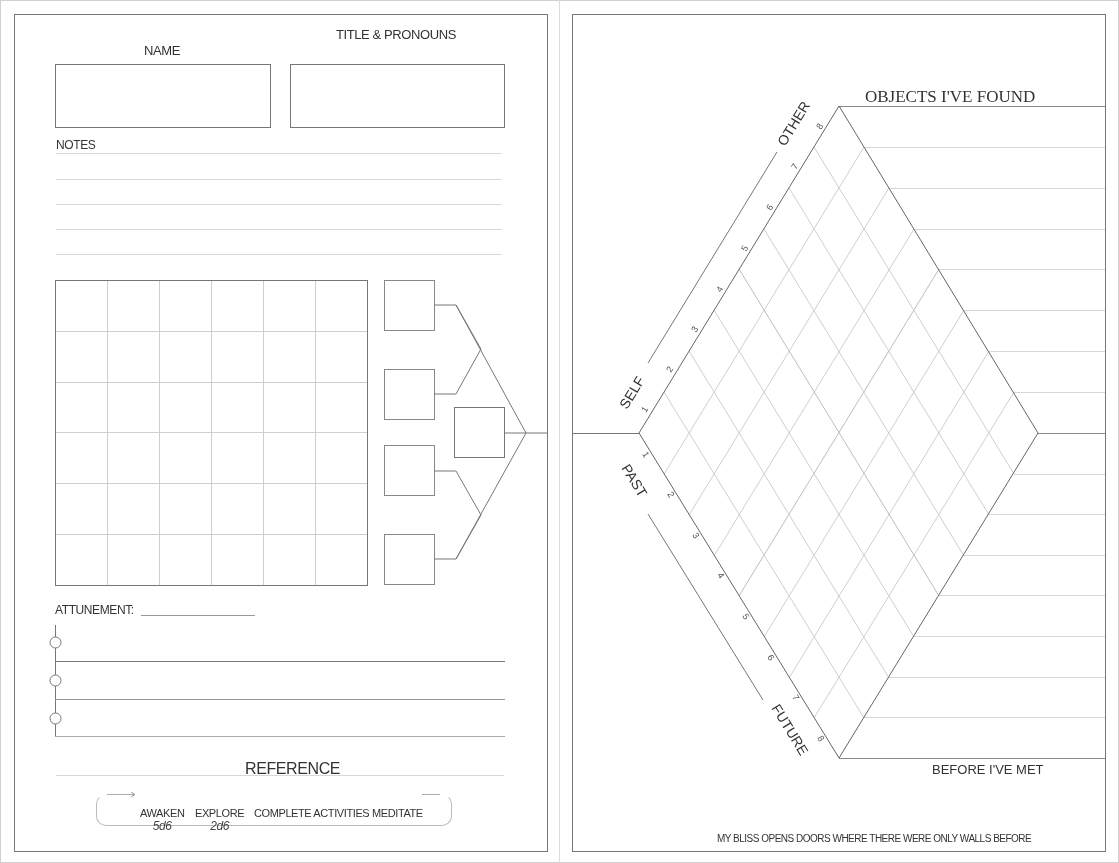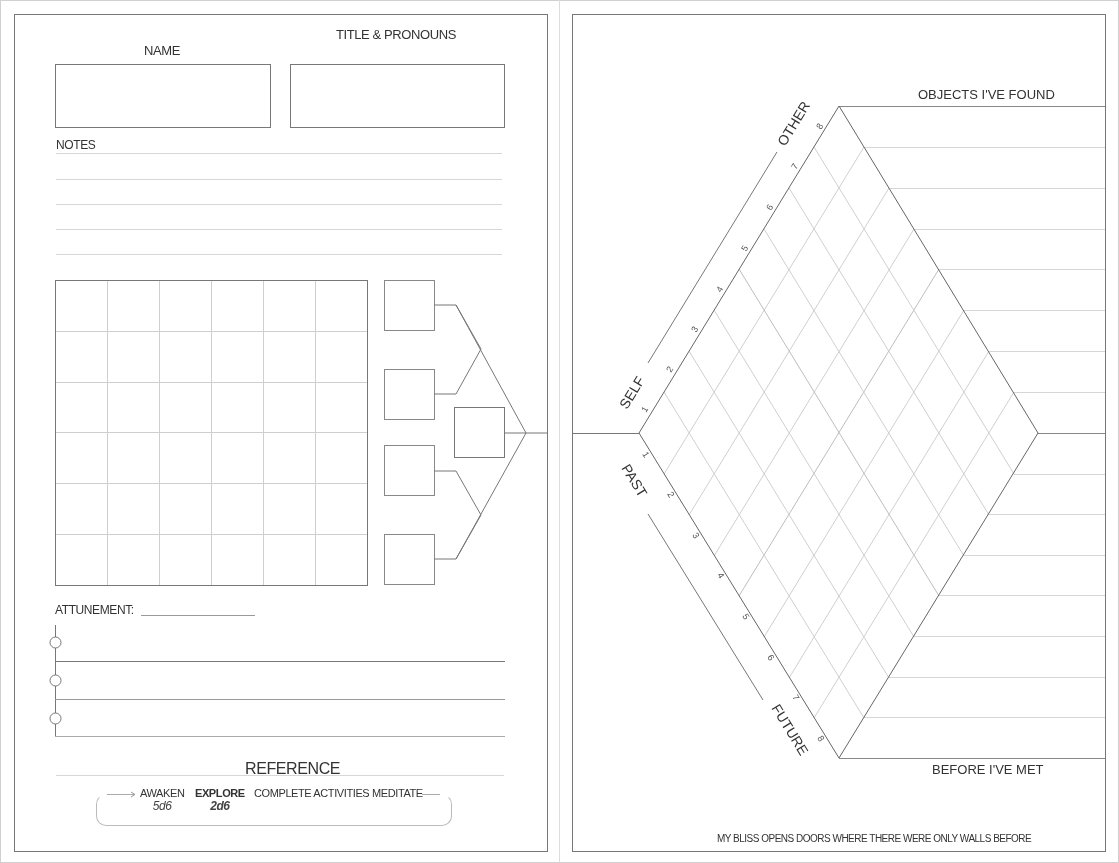--- a/index.html
+++ b/index.html
@@ -7,21 +7,21 @@
   .frame{position:absolute;left:0;top:0;width:1117px;height:861px;border:1px solid #d0d0d0;}
   .divider{position:absolute;left:559px;top:0;width:1px;height:863px;background:#dcdcdc;}
   .page{position:absolute;top:14px;width:532px;height:836px;border:1px solid #777;background:#fff;}
   #left-page{left:14px;}
   #right-page{left:572px;}
   .lbl{position:absolute;font-size:13px;letter-spacing:-0.4px;color:#333;white-space:nowrap;}
   .box{position:absolute;border:1px solid #777;background:#fff;box-sizing:border-box;}
   .rule{position:absolute;height:1px;background:#d8d8d8;}
   svg{position:absolute;left:0;top:0;overflow:visible;}
   .ref-loop{position:absolute;border:1px solid #bbb;border-radius:10px;}
-  .ref-item{position:absolute;font-size:11px;letter-spacing:-0.4px;color:#333;text-align:center;white-space:nowrap;}
+  .ref-item{position:absolute;font-size:11px;letter-spacing:-0.4px;color:#333;text-align:center;white-space:nowrap;margin-top:20px;}
   .ref-sub{display:block;font-size:12px;font-style:italic;color:#444;margin-top:0px;}
   .footer-quote{position:absolute;font-size:10px;letter-spacing:-0.5px;color:#333;white-space:nowrap;padding-left:32px;}
 </style>
 </head>
 <body>
 
 <div class="frame"></div>
 <div class="divider"></div>
 
 <div class="page" id="left-page"></div>
@@ -94,21 +94,21 @@
   <g fill="none" stroke="#aaa" stroke-width="1">
     <line x1="107" y1="794.5" x2="134" y2="794.5"></line>
     <polyline points="131,792 135,794.5 131,797" stroke="#999"></polyline>
     <line x1="422" y1="794.5" x2="440" y2="794.5"></line>
   </g>
 </svg>
 <div class="ref-item" style="left:140px;top:787px;">
   <span>AWAKEN</span>
   <span class="ref-sub">5d6</span>
 </div>
-<div class="ref-item" style="left:195px;top:787px;font-weight:bold;">
+<div class="ref-item" style="left:195px;top:787px;">
   <span>EXPLORE</span>
   <span class="ref-sub">2d6</span>
 </div>
 <div class="ref-item" style="left:254px;top:787px;">
   <span>COMPLETE ACTIVITIES</span>
 </div>
 <div class="ref-item" style="left:372px;top:787px;">
   <span>MEDITATE</span>
 </div>
 
@@ -184,15 +184,15 @@
     <text transform="translate(667,494) rotate(58.5)">2</text>
     <text transform="translate(692,535) rotate(58.5)">3</text>
     <text transform="translate(717,575) rotate(58.5)">4</text>
     <text transform="translate(742,616) rotate(58.5)">5</text>
     <text transform="translate(767,657) rotate(58.5)">6</text>
     <text transform="translate(792,697) rotate(58.5)">7</text>
     <text transform="translate(817,738) rotate(58.5)">8</text>
   </g>
 </svg>
 
-<div class="lbl" style="left:918px;top:87px;font-size:13px;letter-spacing:0;">OBJECTS I'VE FOUND</div>
+<div class="lbl" style="left:865px;top:87px;font-size:17px;letter-spacing:0;font-family:Liberation Serif, serif;">OBJECTS I'VE FOUND</div>
 <div class="lbl" style="left:932px;top:762px;font-size:13px;letter-spacing:0;">BEFORE I'VE MET</div>
 <div class="footer-quote" style="left:685px;top:833px;">MY BLISS OPENS DOORS WHERE THERE WERE ONLY WALLS BEFORE</div>
 
 </body></html>

